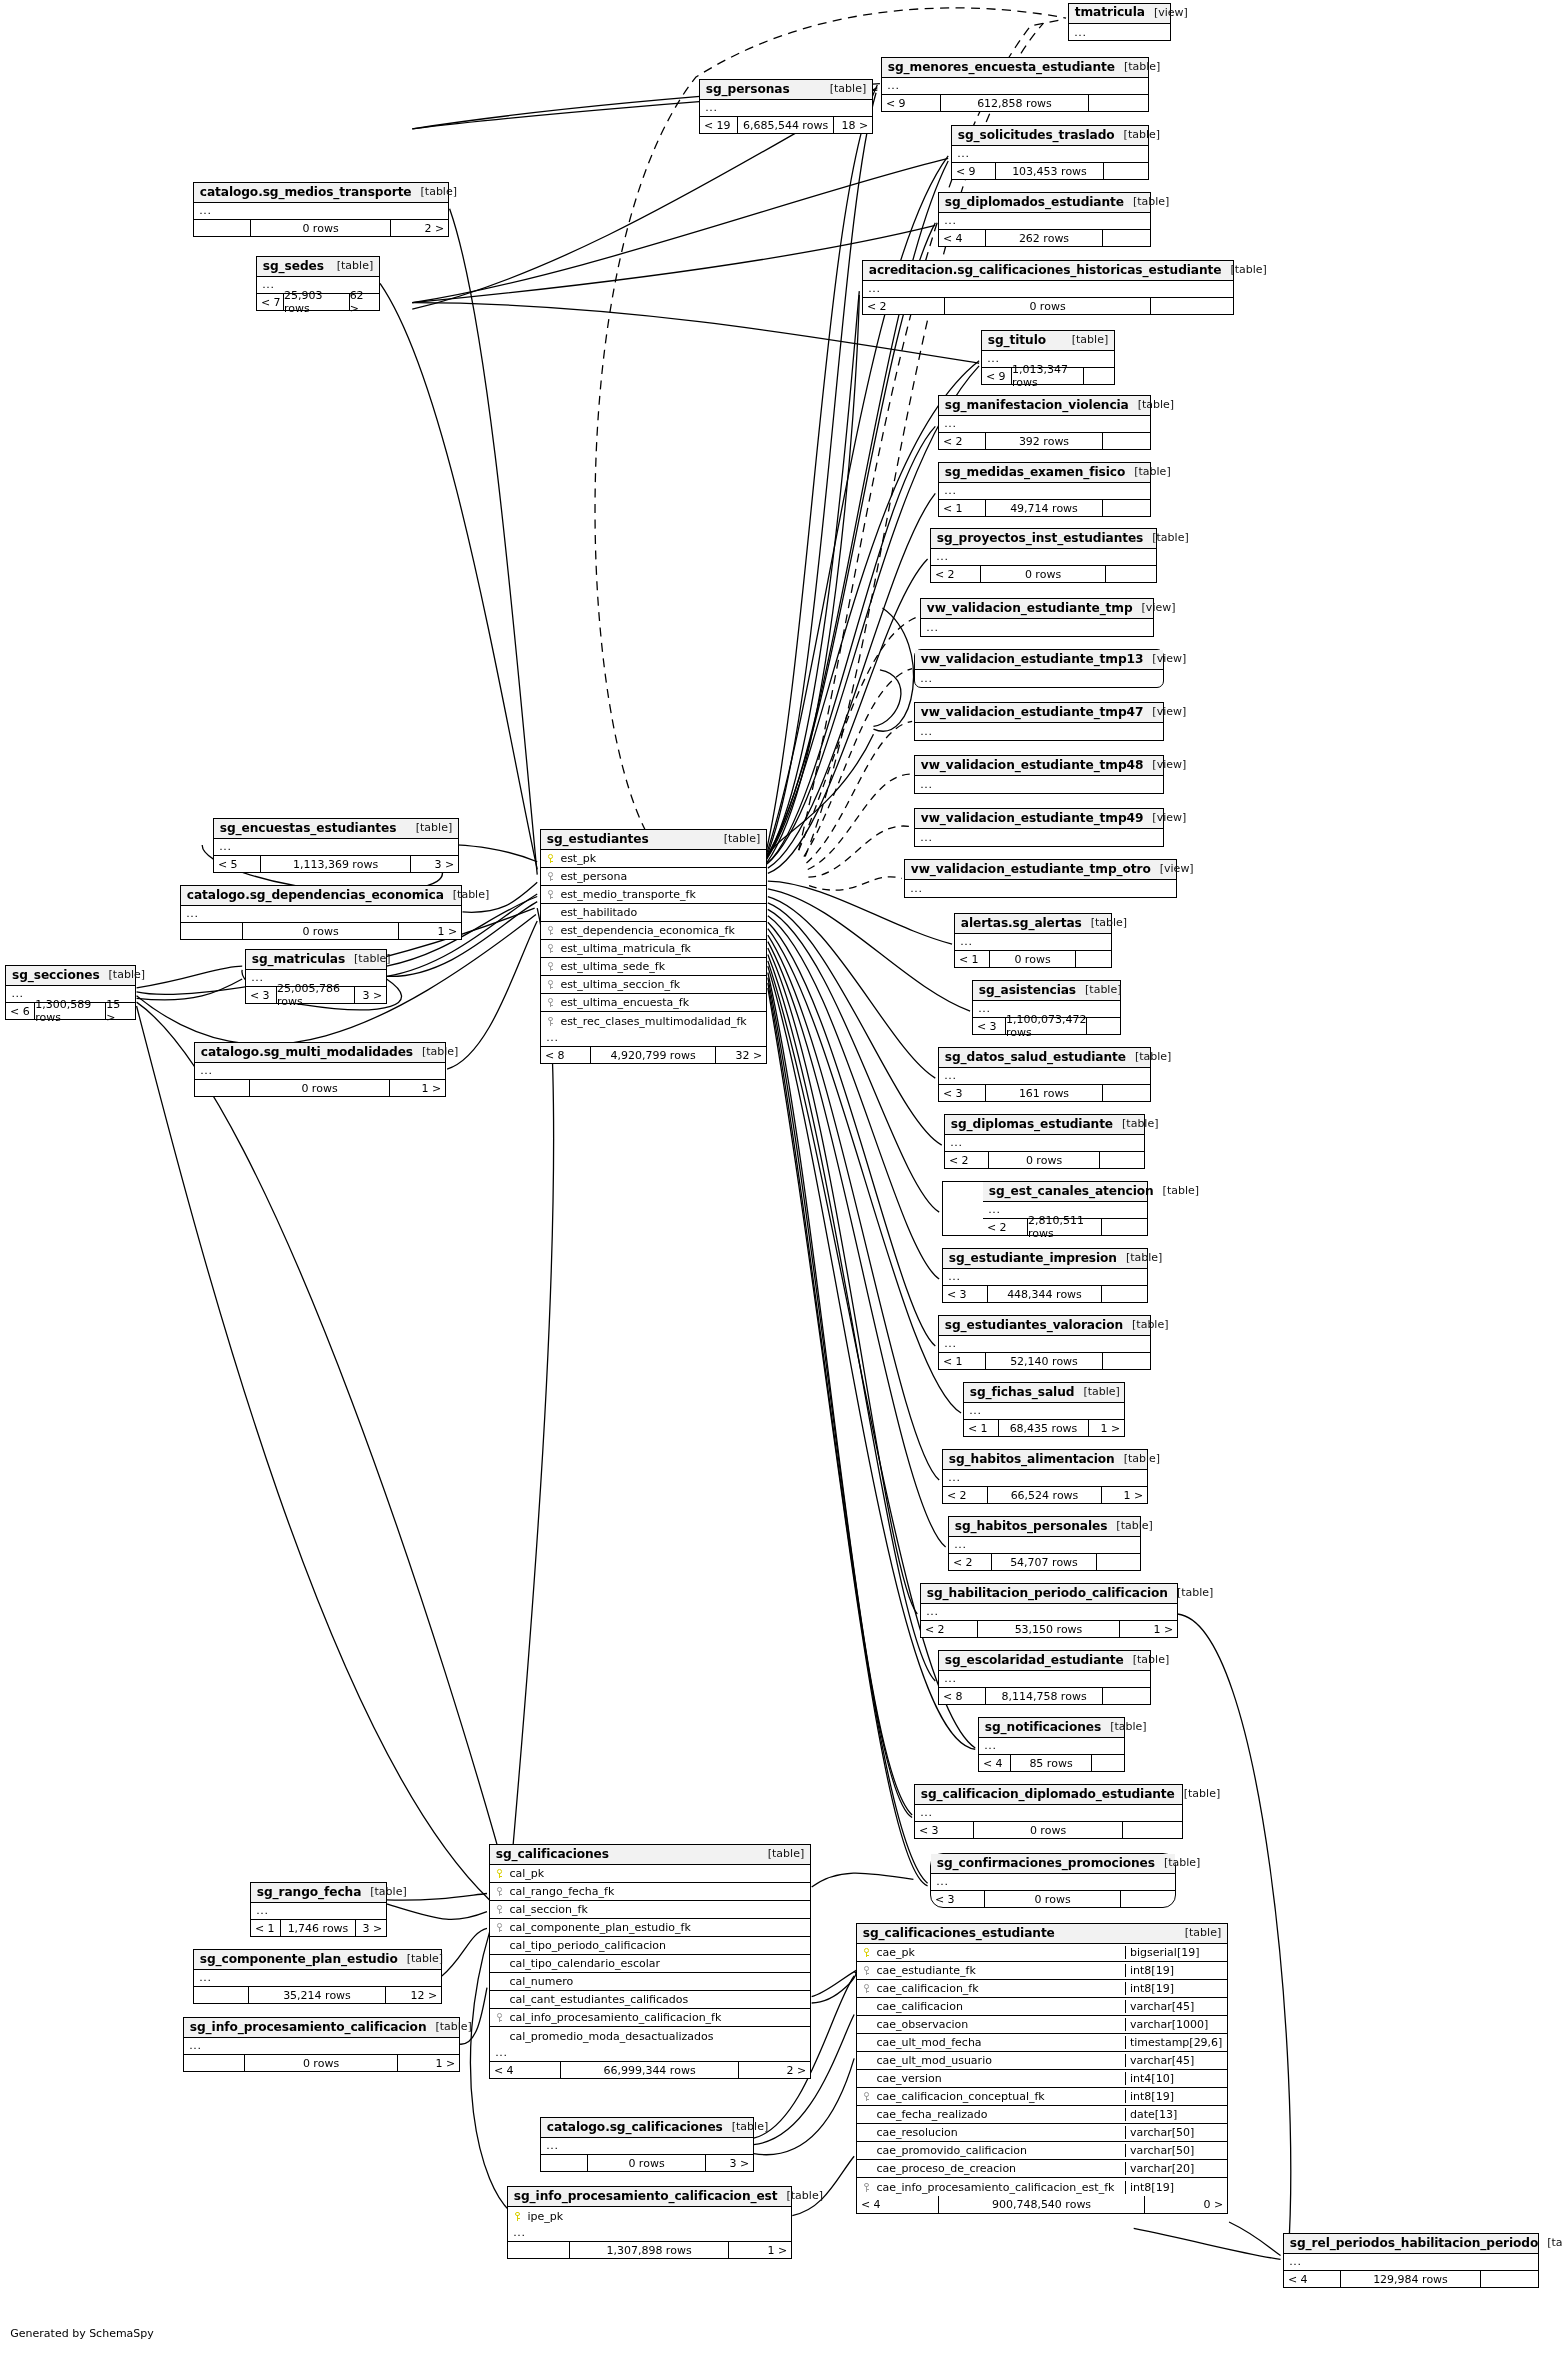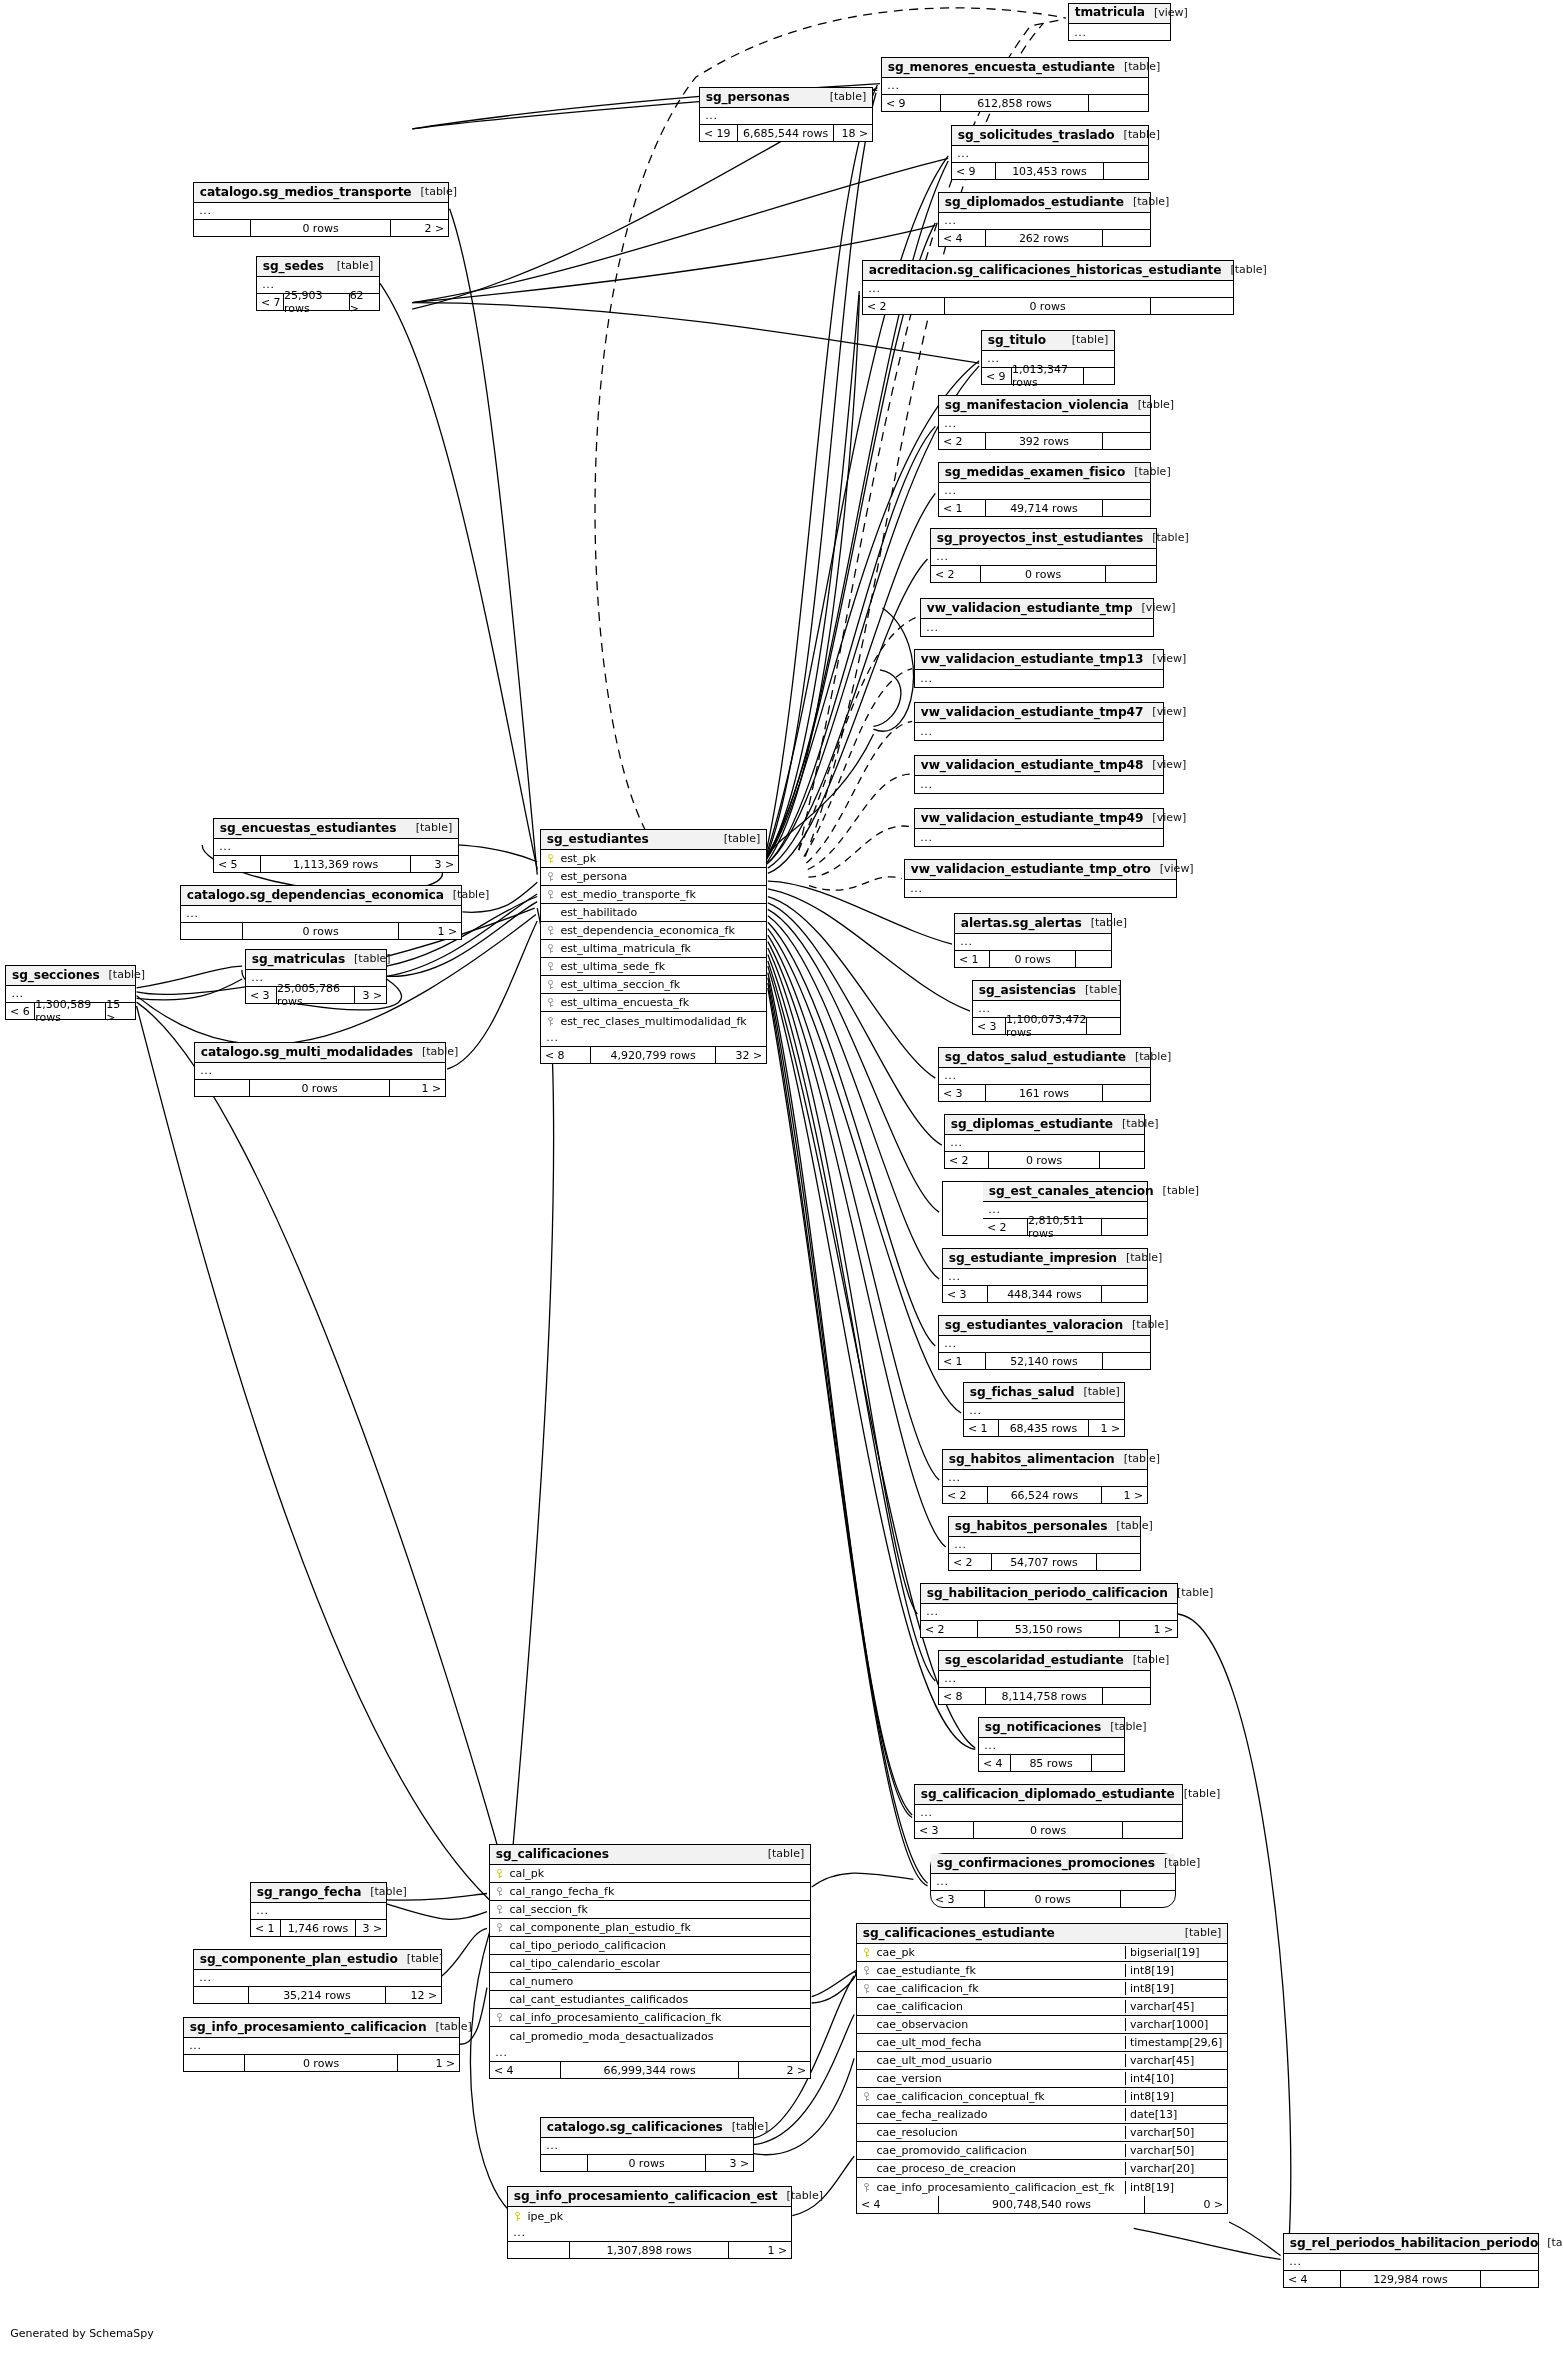--- a/index.html
+++ b/index.html
@@ -161,21 +161,21 @@
           <span class="tname">sg_menores_encuesta_estudiante</span>
           <span class="ttype">[table]</span>
         </div>
         <div class="ell">...</div>
         <div class="foot">
           <div class="fl" style="min-width:59px">&lt; 9</div>
           <div class="fc">612,858 rows</div>
           <div class="fr empty" style="min-width:59px">.</div>
         </div>
       </div>
-      <div class="node" id="sg_personas" style="left:699px;top:79px;width:174px;margin-top:8px;">
+      <div class="node" id="sg_personas" style="left:699px;top:79px;width:174px;">
         <div class="hdr">
           <span class="tname">sg_personas</span>
           <span class="ttype">[table]</span>
         </div>
         <div class="ell">...</div>
         <div class="foot">
           <div class="fl" style="min-width:38px">&lt; 19</div>
           <div class="fc">6,685,544 rows</div>
           <div class="fr" style="min-width:38px">18 &gt;</div>
         </div>
@@ -288,21 +288,21 @@
           <div class="fr empty" style="min-width:50px">.</div>
         </div>
       </div>
       <div class="node" id="vw_validacion_estudiante_tmp" style="left:920px;top:598px;width:234px;">
         <div class="hdr">
           <span class="tname">vw_validacion_estudiante_tmp</span>
           <span class="ttype">[view]</span>
         </div>
         <div class="ell noborder">...</div>
       </div>
-      <div class="node" id="vw_validacion_estudiante_tmp13" style="left:914px;top:649px;width:250px;">
+      <div class="node" id="vw_validacion_estudiante_tmp13" style="left:914px;top:649px;width:250px;border-radius:7px;">
         <div class="hdr">
           <span class="tname">vw_validacion_estudiante_tmp13</span>
           <span class="ttype">[view]</span>
         </div>
         <div class="ell noborder">...</div>
       </div>
       <div class="node" id="vw_validacion_estudiante_tmp47" style="left:914px;top:702px;width:250px;">
         <div class="hdr">
           <span class="tname">vw_validacion_estudiante_tmp47</span>
           <span class="ttype">[view]</span>

